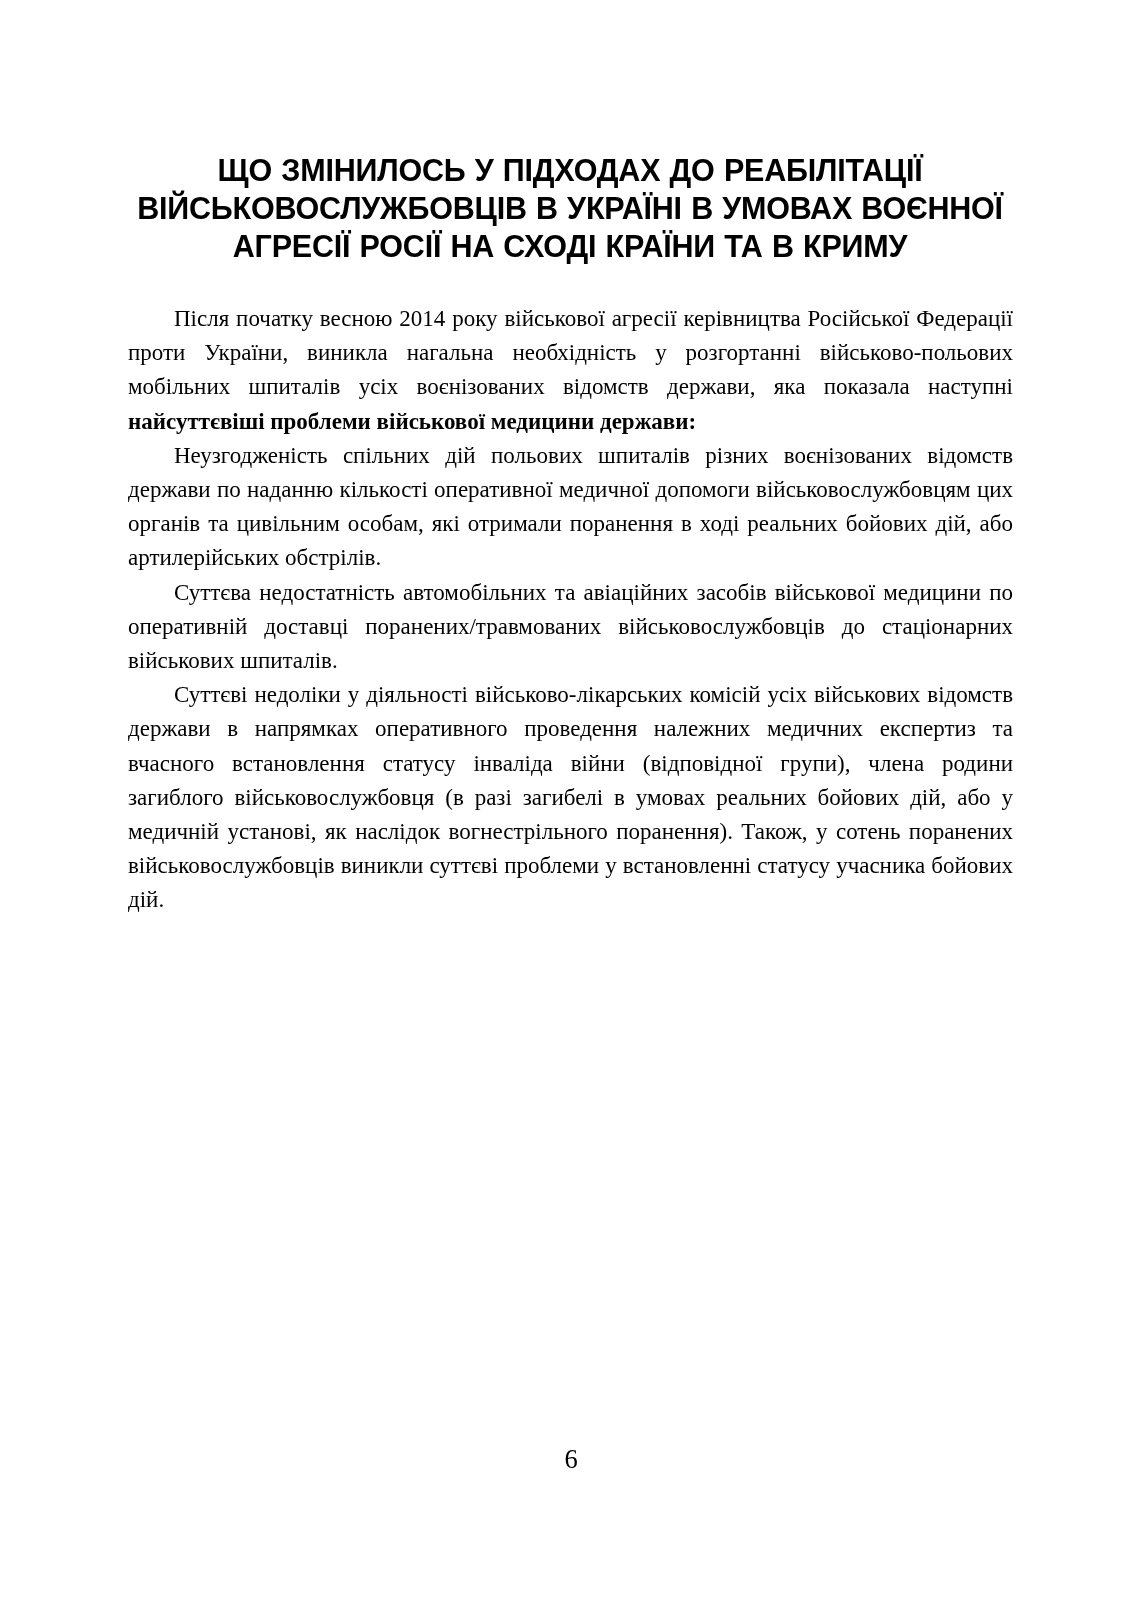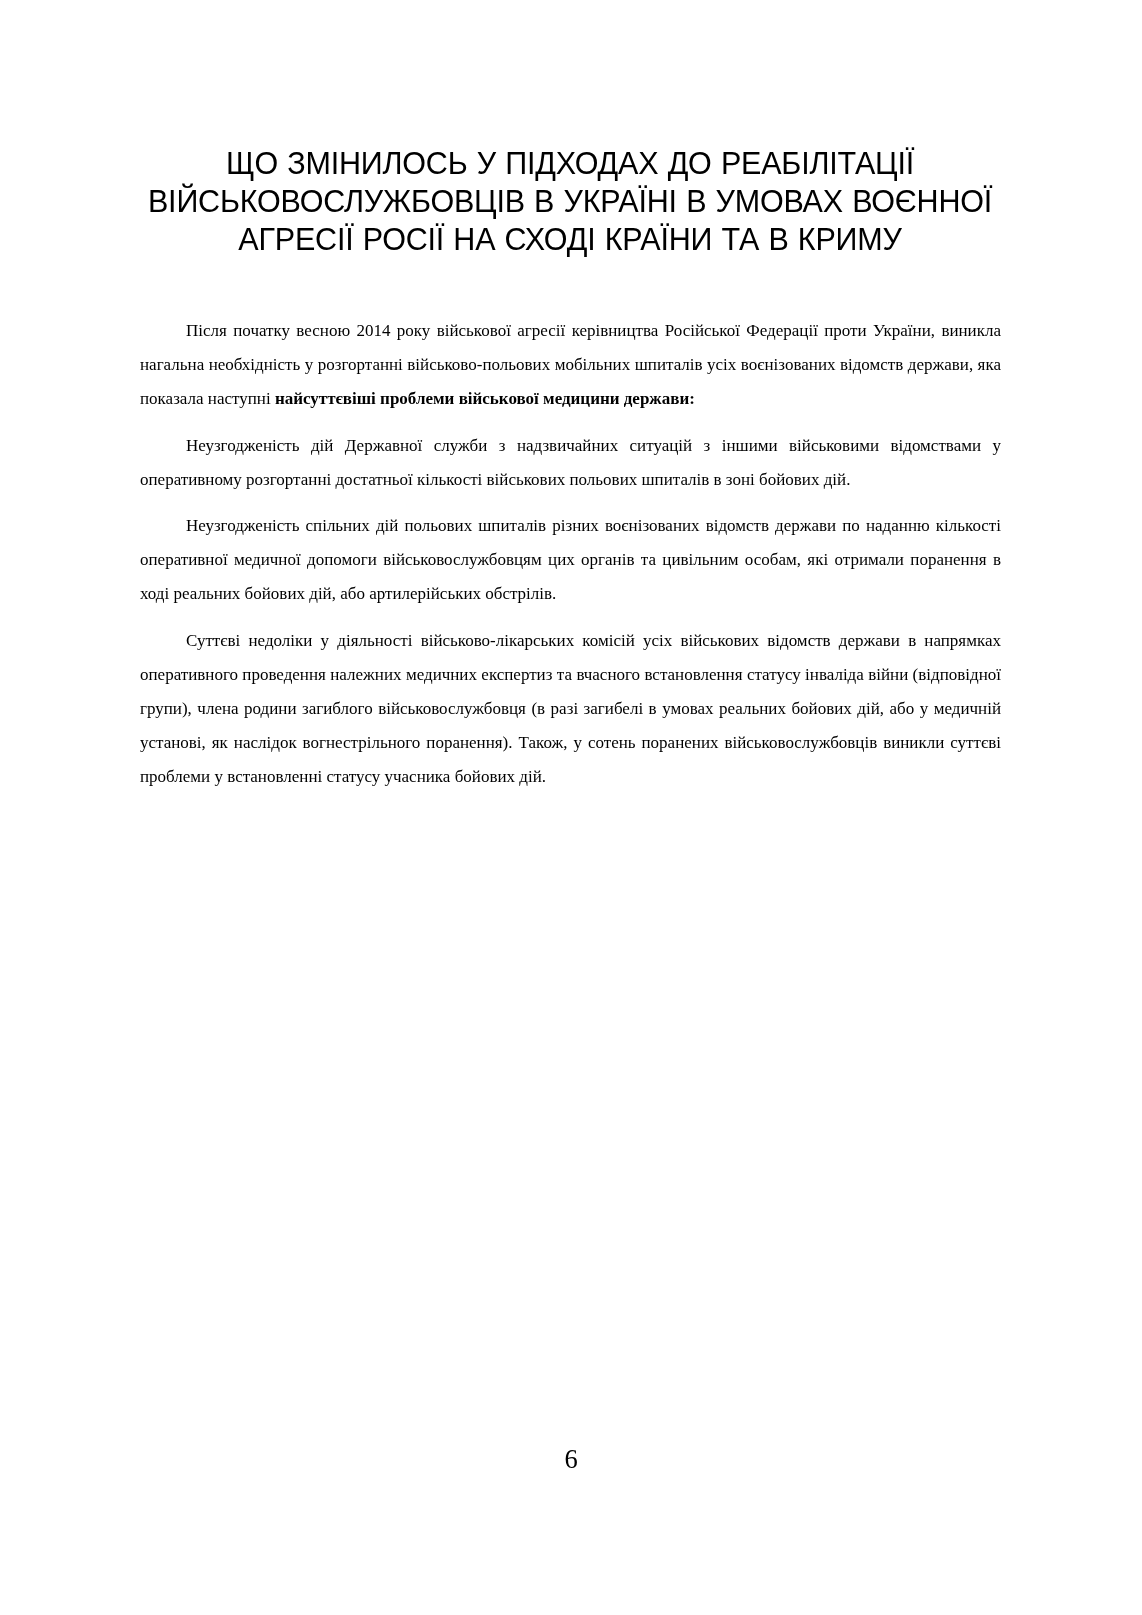--- a/index.html
+++ b/index.html
@@ -15,44 +15,44 @@
     color: #000000;
     overflow: hidden;
   }
   .page {
     position: absolute;
     inset: 0;
     background: #ffffff;
   }
   .doc-title {
     position: absolute;
-    top: 124px;
+    top: 131px;
     left: 128px;
     width: 884px;
     text-align: center;
     font-family: "Liberation Sans", "DejaVu Sans", sans-serif;
-    font-weight: normal;
+    font-weight: bold;
     font-size: 30.5px;
     line-height: 38px;
     letter-spacing: -0.2px;
     text-transform: uppercase;
     word-spacing: 1px;
   }
   .body-block {
     position: absolute;
     top: 302px;
     left: 128px;
     width: 885px;
   }
   p.para {
-    margin: 12px;
+    margin: 0;
     padding: 0;
     text-align: justify;
     text-justify: inter-word;
-    font-size: 17px;
+    font-size: 23px;
     line-height: 34.2px;
     text-indent: 46px;
     hyphens: none;
   }
   p.para:last-child {
     text-align-last: left;
   }
   b.strong {
     font-weight: bold;
   }
@@ -71,24 +71,24 @@
 
 <div class="page">
 
   <h1 class="doc-title">ЩО ЗМІНИЛОСЬ У ПІДХОДАХ ДО РЕАБІЛІТАЦІЇ ВІЙСЬКОВОСЛУЖБОВЦІВ В УКРАЇНІ В УМОВАХ ВОЄННОЇ АГРЕСІЇ РОСІЇ НА СХОДІ КРАЇНИ ТА В КРИМУ</h1>
 
   <div class="body-block">
 
     <p class="para"><span>Після початку весною 2014 року військової агресії керівництва Російської Федерації проти України, виникла нагальна необхідність у розгортанні військово-польових мобільних шпиталів усіх воєнізованих відомств держави, яка показала наступні </span><b class="strong">найсуттєвіші проблеми військової медицини держави:</b></p>
 
 
-    <p class="para">Неузгодженість дій Державної служби з надзвичайних ситуацій з іншими військовими відомствами у оперативному розгортанні достатньої кількості військових польових шпиталів в зоні бойових дій.</p>
 
     <p class="para">Неузгодженість спільних дій польових шпиталів різних воєнізованих відомств держави по наданню кількості оперативної медичної допомоги військовослужбовцям цих органів та цивільним особам, які отримали поранення в ході реальних бойових дій, або артилерійських обстрілів.</p>
 
+    <p class="para">Суттєва недостатність автомобільних та авіаційних засобів військової медицини по оперативній доставці поранених/травмованих військовослужбовців до стаціонарних військових шпиталів.</p>
 
 
     <p class="para">Суттєві недоліки у діяльності військово-лікарських комісій усіх військових відомств держави в напрямках оперативного проведення належних медичних експертиз та вчасного встановлення статусу інваліда війни (відповідної групи), члена родини загиблого військовослужбовця (в разі загибелі в умовах реальних бойових дій, або у медичній установі, як наслідок вогнестрільного поранення). Також, у сотень поранених військовослужбовців виникли суттєві проблеми у встановленні статусу учасника бойових дій.</p>
 
   </div>
 
   <div class="page-number">6</div>
 
 </div>
 

